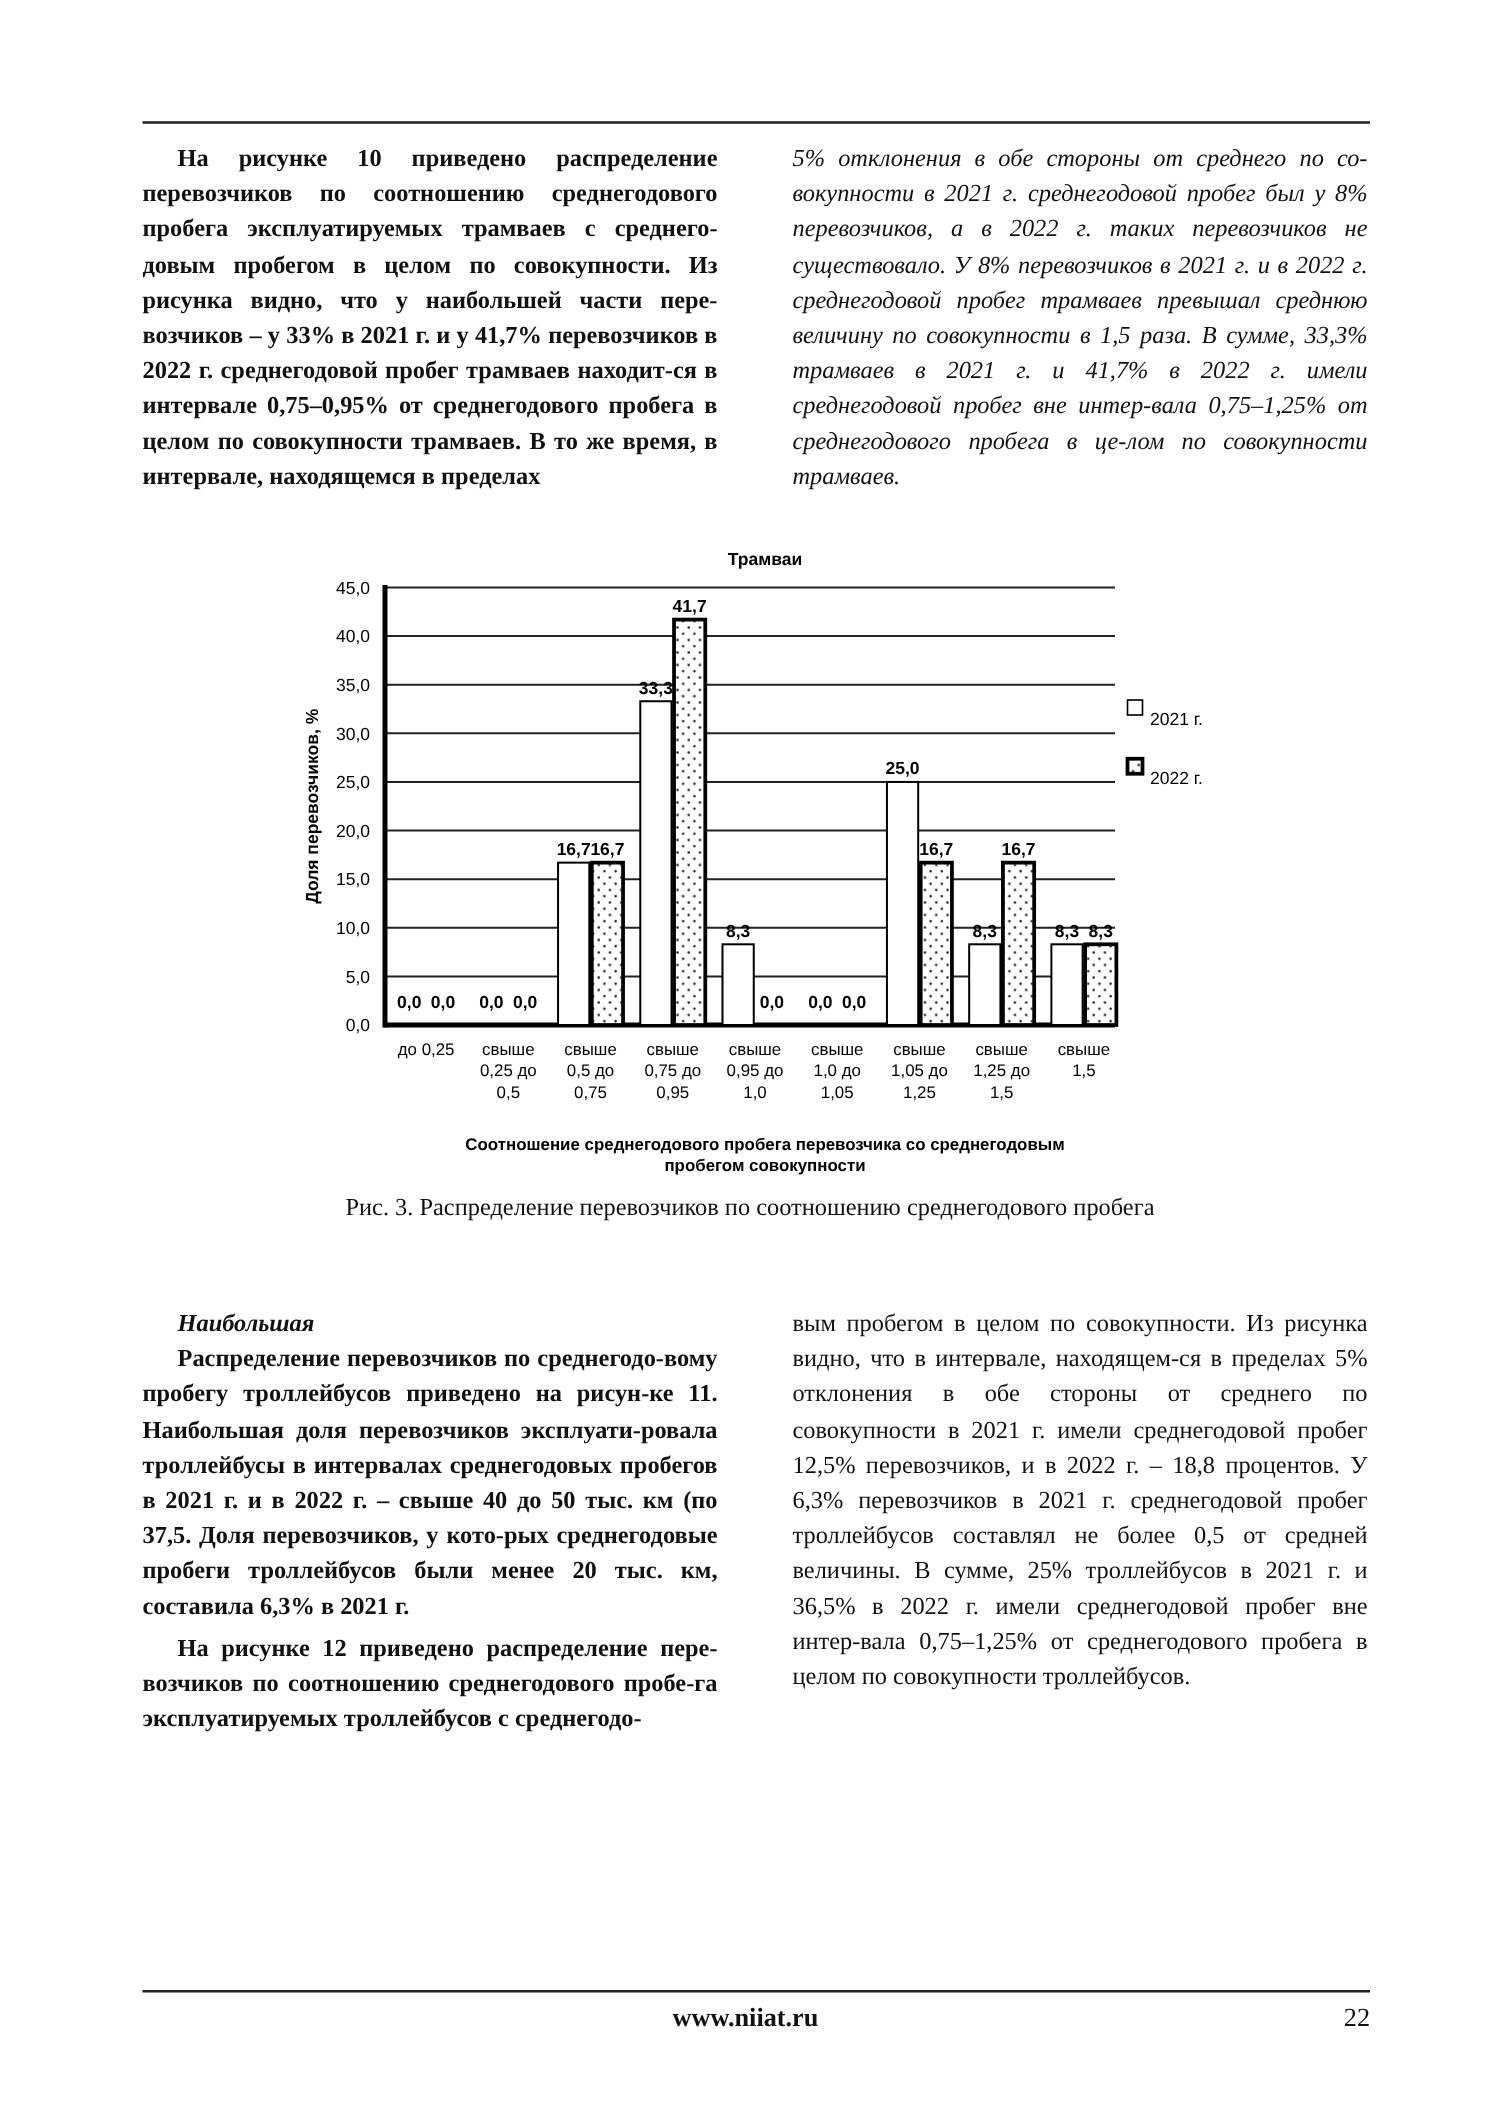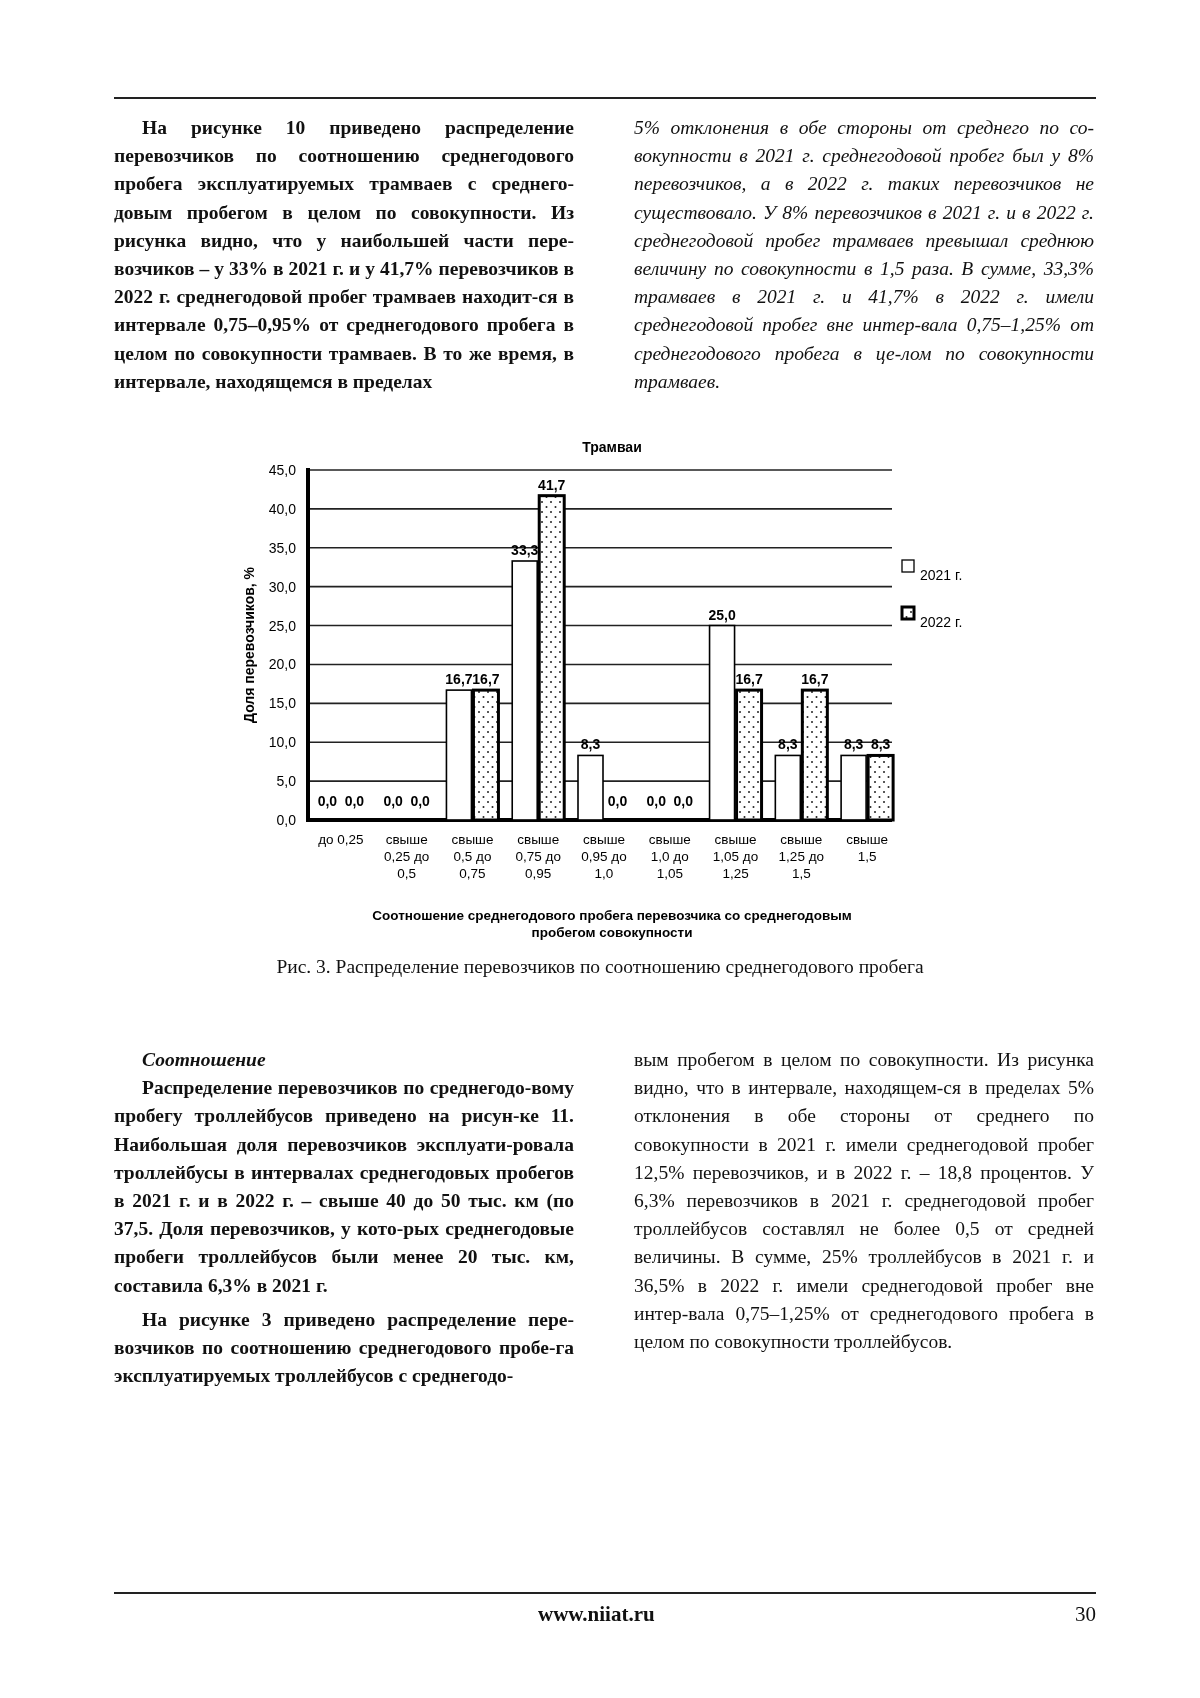--- a/index.html
+++ b/index.html
@@ -130,23 +130,23 @@
       <rect x="902" y="177" width="12" height="12" fill="url(#dots)" stroke="#000" stroke-width="3"></rect>
       <text x="920" y="197" font-size="14">2022 г.</text>
     </g>
 </svg>
 
 <div class="caption">
   <div>Рис. 3. Распределение перевозчиков по соотношению среднегодового пробега</div>
 </div>
 
 <div class="col" style="left:114px; top:1046px;">
-  <p class="heading">Соотношение</p>
+  <p class="heading">Наибольшая</p>
   <p class="indent">Распределение перевозчиков по среднегодо-вому пробегу троллейбусов приведено на рисун-ке 11. Наибольшая доля перевозчиков эксплуати-ровала троллейбусы в интервалах среднегодовых пробегов в 2021 г. и в 2022 г. – свыше 40 до 50 тыс. км (по 37,5. Доля перевозчиков, у кото-рых среднегодовые пробеги троллейбусов были менее 20 тыс. км, составила 6,3% в 2021 г.</p>
-  <p class="indent" style="margin-top:6px;">На рисунке 3 приведено распределение пере-возчиков по соотношению среднегодового пробе-га эксплуатируемых троллейбусов с среднегодо-</p>
+  <p class="indent" style="margin-top:6px;">На рисунке 12 приведено распределение пере-возчиков по соотношению среднегодового пробе-га эксплуатируемых троллейбусов с среднегодо-</p>
 </div>
 <div class="col" style="left:634px; top:1046px;">
   <p>вым пробегом в целом по совокупности. Из рисунка видно, что в интервале, находящем-ся в пределах 5% отклонения в обе стороны от среднего по совокупности в 2021 г. имели среднегодовой пробег 12,5% перевозчиков, и в 2022 г. – 18,8 процентов. У 6,3% перевозчиков в 2021 г. среднегодовой пробег троллейбусов составлял не более 0,5 от средней величины. В сумме, 25% троллейбусов в 2021 г. и 36,5% в 2022 г. имели среднегодовой пробег вне интер-вала 0,75–1,25% от среднегодового пробега в целом по совокупности троллейбусов.</p>
 </div>
 
 <div class="rule" style="top:1592px;"></div>
 <div class="footer-url">www.niiat.ru</div>
-<div class="footer-page">30</div>
+<div class="footer-page">22</div>
 
 </body></html>

